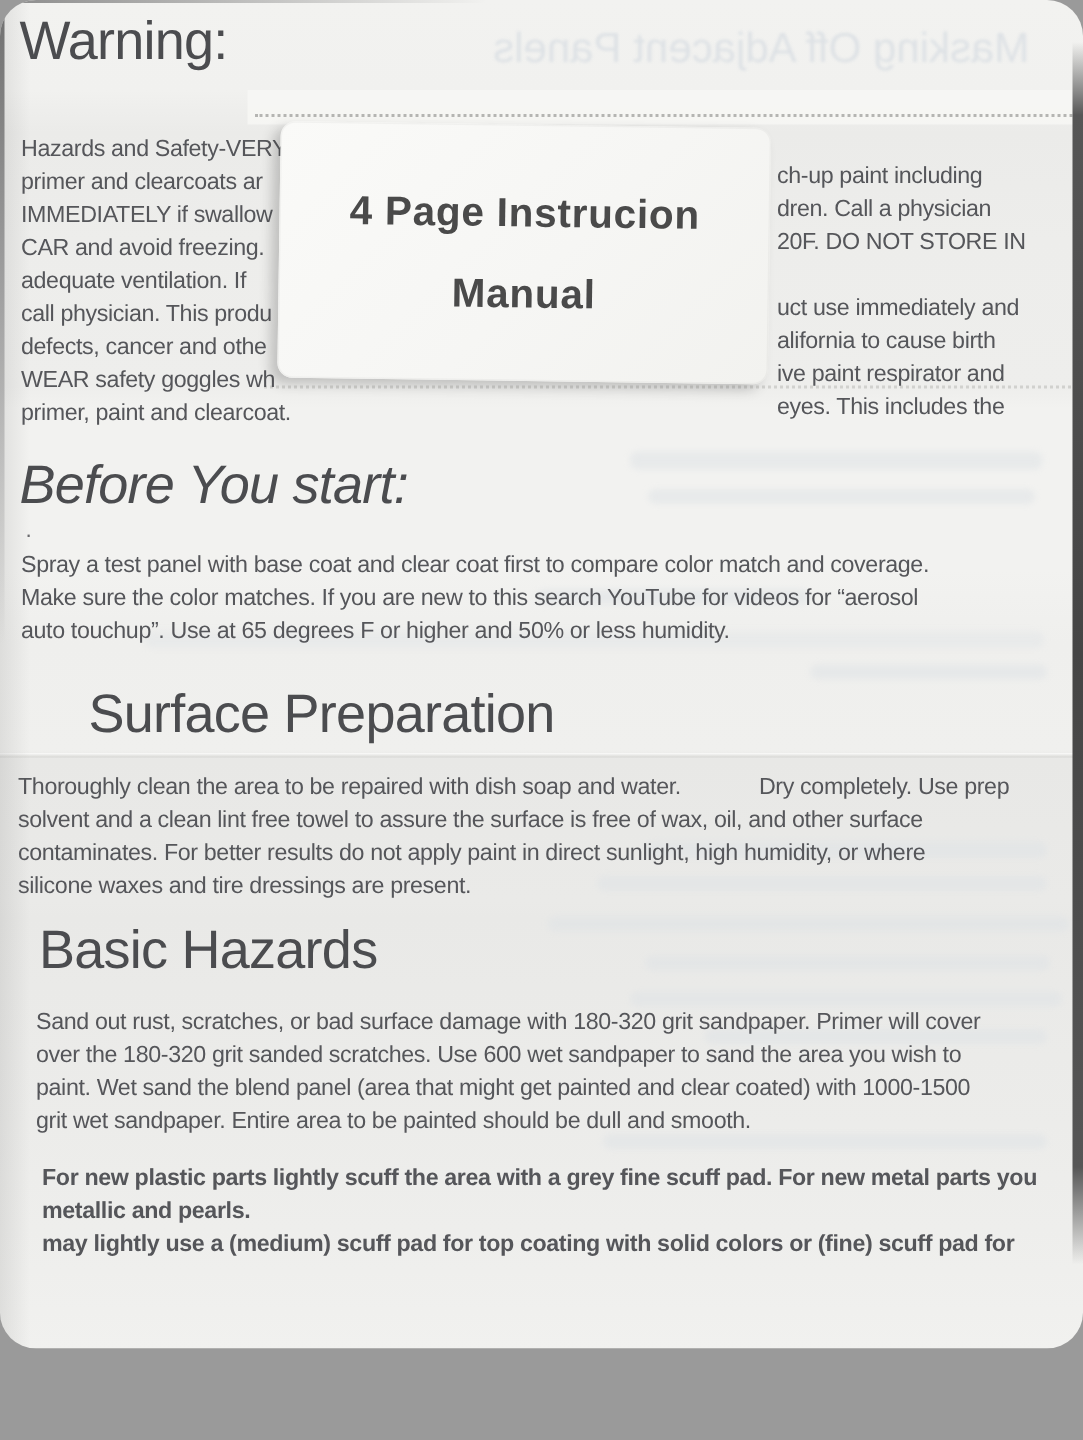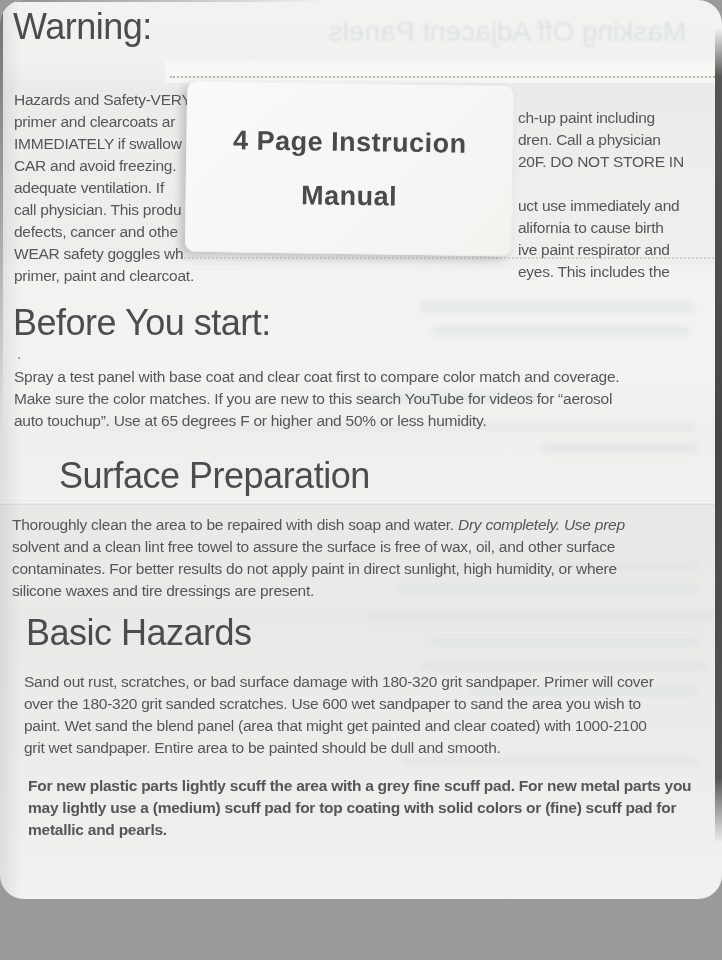--- a/index.html
+++ b/index.html
@@ -13,21 +13,21 @@
       #efefed 430px,#f0f0ee 500px,
       #e8e8e6 506px,#eaeae8 600px,
       #e9e9e7 612px,#ececea 750px,
       #eeeeec 820px,#f1f1ef 900px,#f2f2f1 960px);
     border-radius:24px;
   }
   .abs{position:absolute;}
   h1{margin:0;font-weight:400;font-size:36px;letter-spacing:-0.5px;color:#4b4c4f;line-height:1.15;white-space:nowrap;}
   .body-text{font-size:15.5px;letter-spacing:-0.25px;line-height:22px;color:#55565a;}
   .tline{height:22px;white-space:nowrap;position:relative;}
-  .it{font-style:italic;}
+  .it{margin-left:48px;}
   .warn-lines .tline{width:694px;}
   .frag-right{position:absolute;left:504px;top:0;margin-top:18px;}
 
   
   .bleed-title{
     left:300px;top:16px;width:415px;text-align:center;
     transform:scaleX(-1);color:#d9dee3;font-size:28px;letter-spacing:0px;
     filter:blur(1.1px);opacity:.8;white-space:nowrap;font-weight:400;
   }
   .smudge{position:absolute;background:#dfe3e6;border-radius:5px;filter:blur(2px);opacity:.55;}
@@ -93,48 +93,48 @@
       <div class="tline"><span>defects, cancer and othe</span><span class="frag-right">ive paint respirator and</span></div>
       <div class="tline"><span>WEAR safety goggles wh</span><span class="frag-right">eyes. This includes the</span></div>
     </div>
   <div class="abs body-text tline" style="left:14px;top:265px;">primer, paint and clearcoat.</div>
 
   <div class="abs sticker">
     <div class="sticker-line sticker-l1">4 Page Instrucion</div>
     <div class="sticker-line sticker-l2">Manual</div>
   </div>
 
-  <h1 class="abs" style="left:13px;top:302px;">Before You start:</h1>
+  <h1 class="abs" style="left:13px;top:302px;font-style:italic;">Before You start:</h1>
   <div class="abs dot-mark" style="left:17px;top:349px;">.</div>
   <div class="abs body-text" style="left:14px;top:366px;">
       <div class="tline">Spray a test panel with base coat and clear coat first to compare color match and coverage.</div>
       <div class="tline">Make sure the color matches.  If you are new to this search YouTube for videos for “aerosol</div>
       <div class="tline">auto touchup”.  Use at 65 degrees F or higher and 50% or less humidity.</div>
     </div>
 
   <h1 class="abs" style="left:16px;top:455px;margin-left:43px;">Surface Preparation</h1>
   <div class="abs crease"></div>
   <div class="abs body-text" style="left:12px;top:514px;">
       <div class="tline"><span>Thoroughly clean the area to be repaired with dish soap and water.  </span><span class="it">Dry completely. Use prep</span></div>
       <div class="tline">solvent and a clean lint free towel to assure the surface is free of wax, oil, and other surface</div>
       <div class="tline">contaminates. For better results do not apply paint in direct sunlight, high humidity, or where</div>
       <div class="tline">silicone waxes and tire dressings are present.</div>
     </div>
 
   <h1 class="abs" style="left:26px;top:612px;">Basic Hazards</h1>
   <div class="abs body-text" style="left:24px;top:671px;">
       <div class="tline">Sand out rust, scratches, or bad surface damage with 180-320 grit sandpaper. Primer will cover</div>
       <div class="tline">over the 180-320 grit sanded scratches. Use 600 wet sandpaper to sand the area you wish to</div>
-      <div class="tline">paint. Wet sand the blend panel (area that might get painted and clear coated) with 1000-2100</div>
+      <div class="tline">paint. Wet sand the blend panel (area that might get painted and clear coated) with 1000-1500</div>
       <div class="tline">grit wet sandpaper. Entire area to be painted should be dull and smooth.</div>
     </div>
   <div class="abs body-text" style="left:28px;top:775px;font-weight:bold;">
       <div class="tline">For new plastic parts lightly scuff the area with a grey fine scuff pad. For new metal parts you</div>
+      <div class="tline">metallic and pearls.</div>
       <div class="tline">may lightly use a (medium) scuff pad for top coating with solid colors or (fine) scuff pad for</div>
-      <div class="tline">metallic and pearls.</div>
     </div>
 
   <div class="abs left-shadow"></div>
   <div class="abs left-edge"></div>
   <div class="abs top-edge"></div>
   <div class="abs right-edge"></div>
 
 </div>
 
 </body></html>

